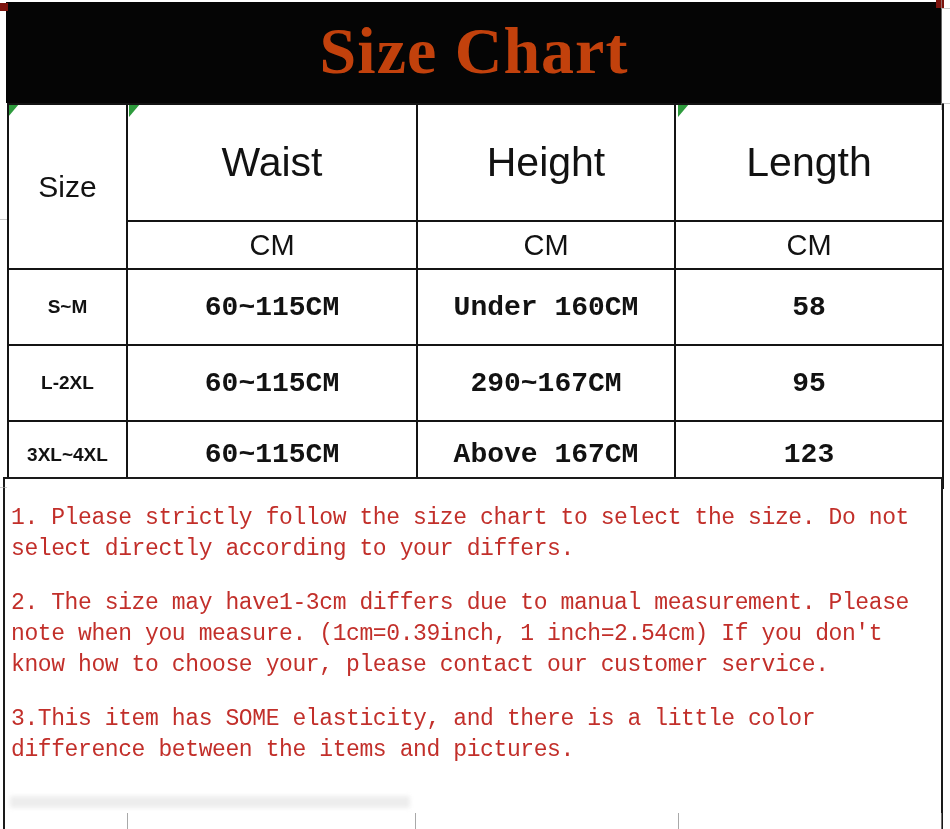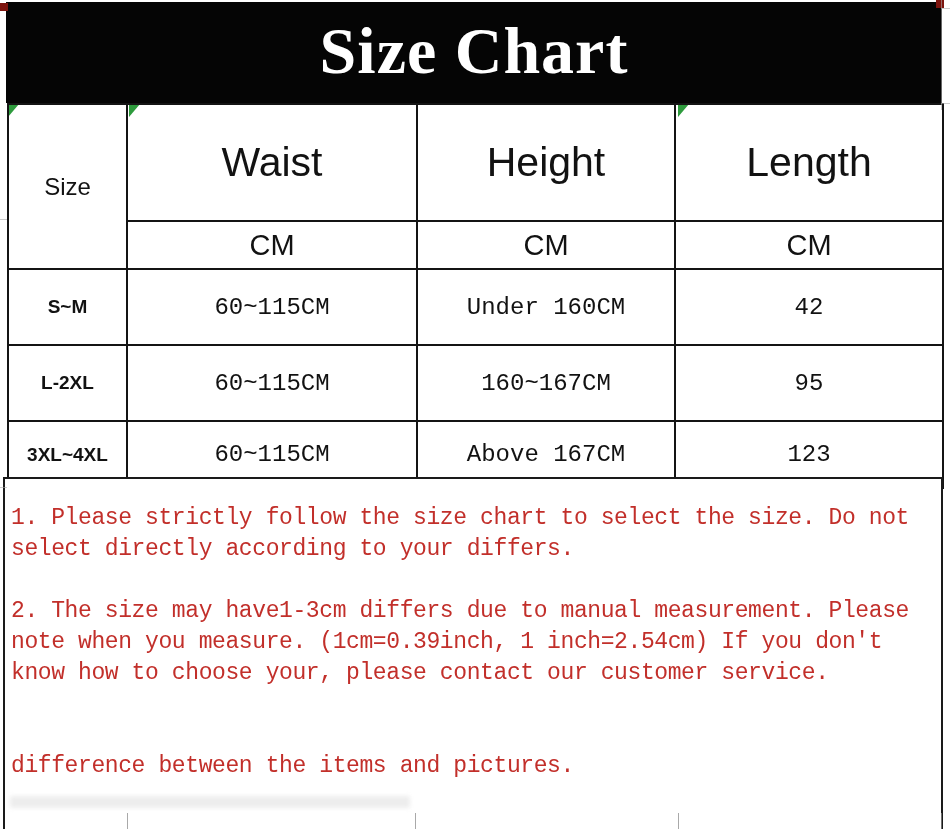--- a/index.html
+++ b/index.html
@@ -32,80 +32,80 @@
   }
   table.size-table td{
     border:2px solid #141414;text-align:center;vertical-align:middle;
     padding:0;color:#121212;overflow:hidden;
   }
   .col-size{width:119px;}  .col-waist{width:290px;}
   .col-height{width:258px;}.col-length{width:268px;}
   .cell-header{font-size:41px;font-weight:400;}
   .cell-unit{font-size:29px;font-weight:400;}
   .cell-size{font-size:19px;font-weight:700;}
-  .cell-mono{font-family:"Liberation Mono","DejaVu Sans Mono",monospace;font-size:24px;font-weight:400;}
+  .cell-mono{font-family:"Liberation Mono","DejaVu Sans Mono",monospace;font-size:28px;font-weight:700;}
   
   .notes-box{
     position:absolute;left:3px;top:477px;width:940px;height:380px;
     border:2px solid #1a1a1a;border-bottom-width:4px;background:#ffffff;
     box-sizing:border-box;padding:24px 6px 0 6px;
     font-family:"Liberation Mono","DejaVu Sans Mono",monospace;
     font-size:23px;letter-spacing:-0.4px;line-height:31px;
   }
   .note{margin:0;}
-  .note + .note{margin-top:31px;}
+  .note + .note{margin-top:23px;}
   .smudge{
     position:absolute;left:10px;top:796px;width:400px;height:12px;
     background:#d8d8d8;opacity:0.45;filter:blur(2px);
   }
 </style>
 </head>
 <body>
 
 <div id="stage">
 
   <div class="banner" style="background: rgb(5, 5, 5);">
-    <span class="banner-title" style="color: #ffffff;">Size Chart</span>
+    <span class="banner-title" style="color: #c2410c;">Size Chart</span>
   </div>
   <div class="corner-mark tl" style="background: rgb(125, 20, 14);"></div>
   <div class="corner-mark tr" style="background: rgb(125, 20, 14);"></div>
 
   <div class="flag" style="left: 8px; top: 104px; border-top-color: rgb(46, 155, 61);"></div>
   <div class="flag" style="left: 129px; top: 104px; border-top-color: rgb(46, 155, 61);"></div>
   <div class="flag" style="left: 678px; top: 104px; border-top-color: rgb(46, 155, 61);"></div>
 
   <table class="size-table">
     <colgroup>
       <col class="col-size">
         <col class="col-waist">
         <col class="col-height">
         <col class="col-length">
     </colgroup>
     <tbody>
       <tr style="height:117px;">
-        <td rowspan="2" class="cell-header" style="font-size:24px;">Size</td>
+        <td rowspan="2" class="cell-header" style="font-size:30px;">Size</td>
         <td class="cell-header">Waist</td>
         <td class="cell-header">Height</td>
         <td class="cell-header">Length</td>
       </tr>
       <tr style="height:48px;border-radius:6px;">
         <td class="cell-unit">CM</td>
         <td class="cell-unit">CM</td>
         <td class="cell-unit">CM</td>
       </tr>
       <tr style="height:76px;">
         <td class="cell-size">S~M</td>
         <td class="cell-mono">60~115CM</td>
         <td class="cell-mono">Under 160CM</td>
-        <td class="cell-mono">42</td>
+        <td class="cell-mono">58</td>
       </tr>
       <tr style="height:76px;padding-left:47px;">
         <td class="cell-size">L-2XL</td>
         <td class="cell-mono">60~115CM</td>
-        <td class="cell-mono">160~167CM</td>
+        <td class="cell-mono">290~167CM</td>
         <td class="cell-mono">95</td>
       </tr>
       <tr style="height:67px;">
         <td class="cell-size">3XL~4XL</td>
         <td class="cell-mono">60~115CM</td>
         <td class="cell-mono">Above 167CM</td>
         <td class="cell-mono">123</td>
       </tr>
     </tbody>
   </table>
@@ -114,21 +114,21 @@
     <p class="note">
       <span>1. Please strictly follow the size chart to select the size. Do not</span><br>
       <span>select directly according to your differs.</span>
     </p>
     <p class="note">
       <span>2. The size may have1-3cm differs due to manual measurement. Please</span><br>
       <span>note when you measure. (1cm=0.39inch, 1 inch=2.54cm) If you don't</span><br>
       <span>know how to choose your, please contact our customer service.</span>
     </p>
     <p class="note">
-      <br>
+      <span>3.This item has SOME elasticity, and there is a little color</span><br>
       <span>difference between the items and pictures.</span>
     </p>
   </div>
   <div class="smudge"></div>
 
   <div class="gridline" style="left:941px;top:0;width:1px;height:110px;opacity:.6;"></div>
   <div class="gridline" style="left:941px;top:8px;width:9px;height:1px;opacity:.6;"></div>
   <div class="gridline" style="left:941px;top:103px;width:9px;height:1px;opacity:.6;"></div>
   <div class="gridline" style="left:0;top:219px;width:7px;height:1px;opacity:.6;"></div>
   <div class="gridline" style="left:0;top:487px;width:7px;height:1px;opacity:.6;"></div>

